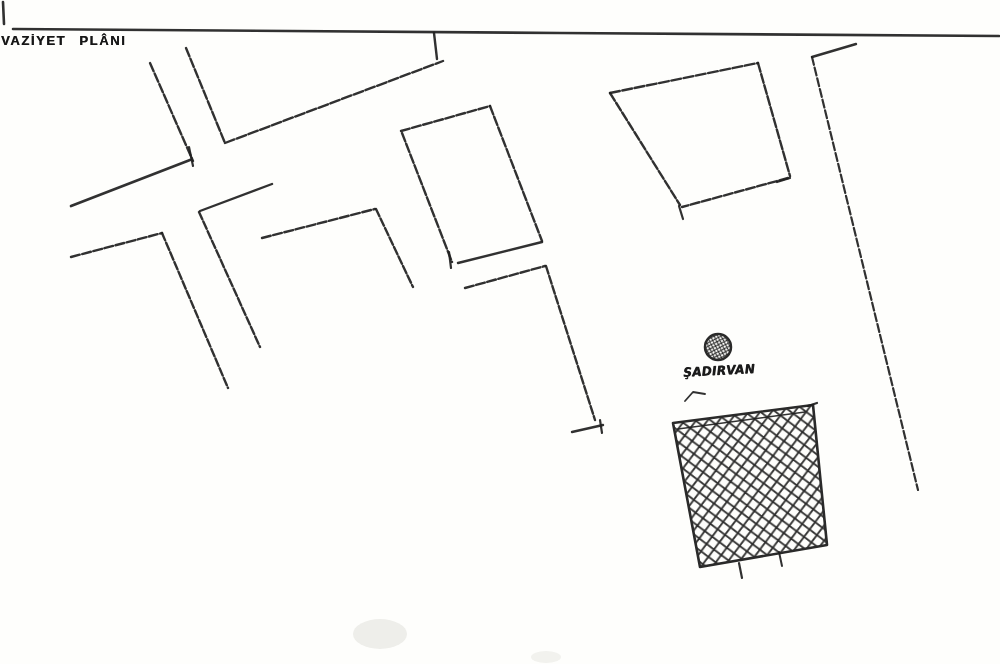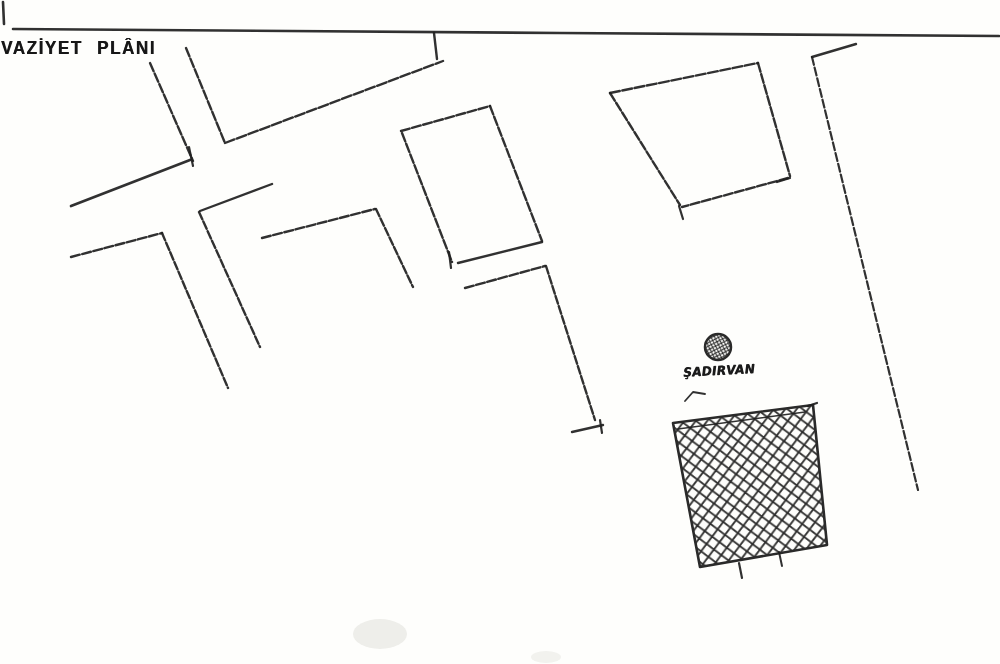--- a/index.html
+++ b/index.html
@@ -5,23 +5,23 @@
   html,body{margin:0;padding:0;background:#e8e8e8;}
   #paper{
     position:relative;
     width:1000px;height:664px;
     background:#fefefc;
     overflow:hidden;
     font-family:"Liberation Sans", sans-serif;
   }
   #plan-svg{position:absolute;left:0;top:0;width:1000px;height:664px;}
   .plan-title{
-    position:absolute;left:1px;top:39px;
+    position:absolute;left:1px;top:33px;
     font-family:"Liberation Sans", sans-serif;
-    font-size:17px;font-weight:bold;
+    font-size:13px;font-weight:bold;
     letter-spacing:1.6px;word-spacing:8px;
     color:#161616;
     transform:scaleY(1.05);
     text-shadow:0.4px 0 0 #333;
     white-space:nowrap;
   }
   .fountain-label{
     position:absolute;left:684px;top:365px;
     font-family:"DejaVu Sans", sans-serif;
     font-size:12px;font-weight:bold;

